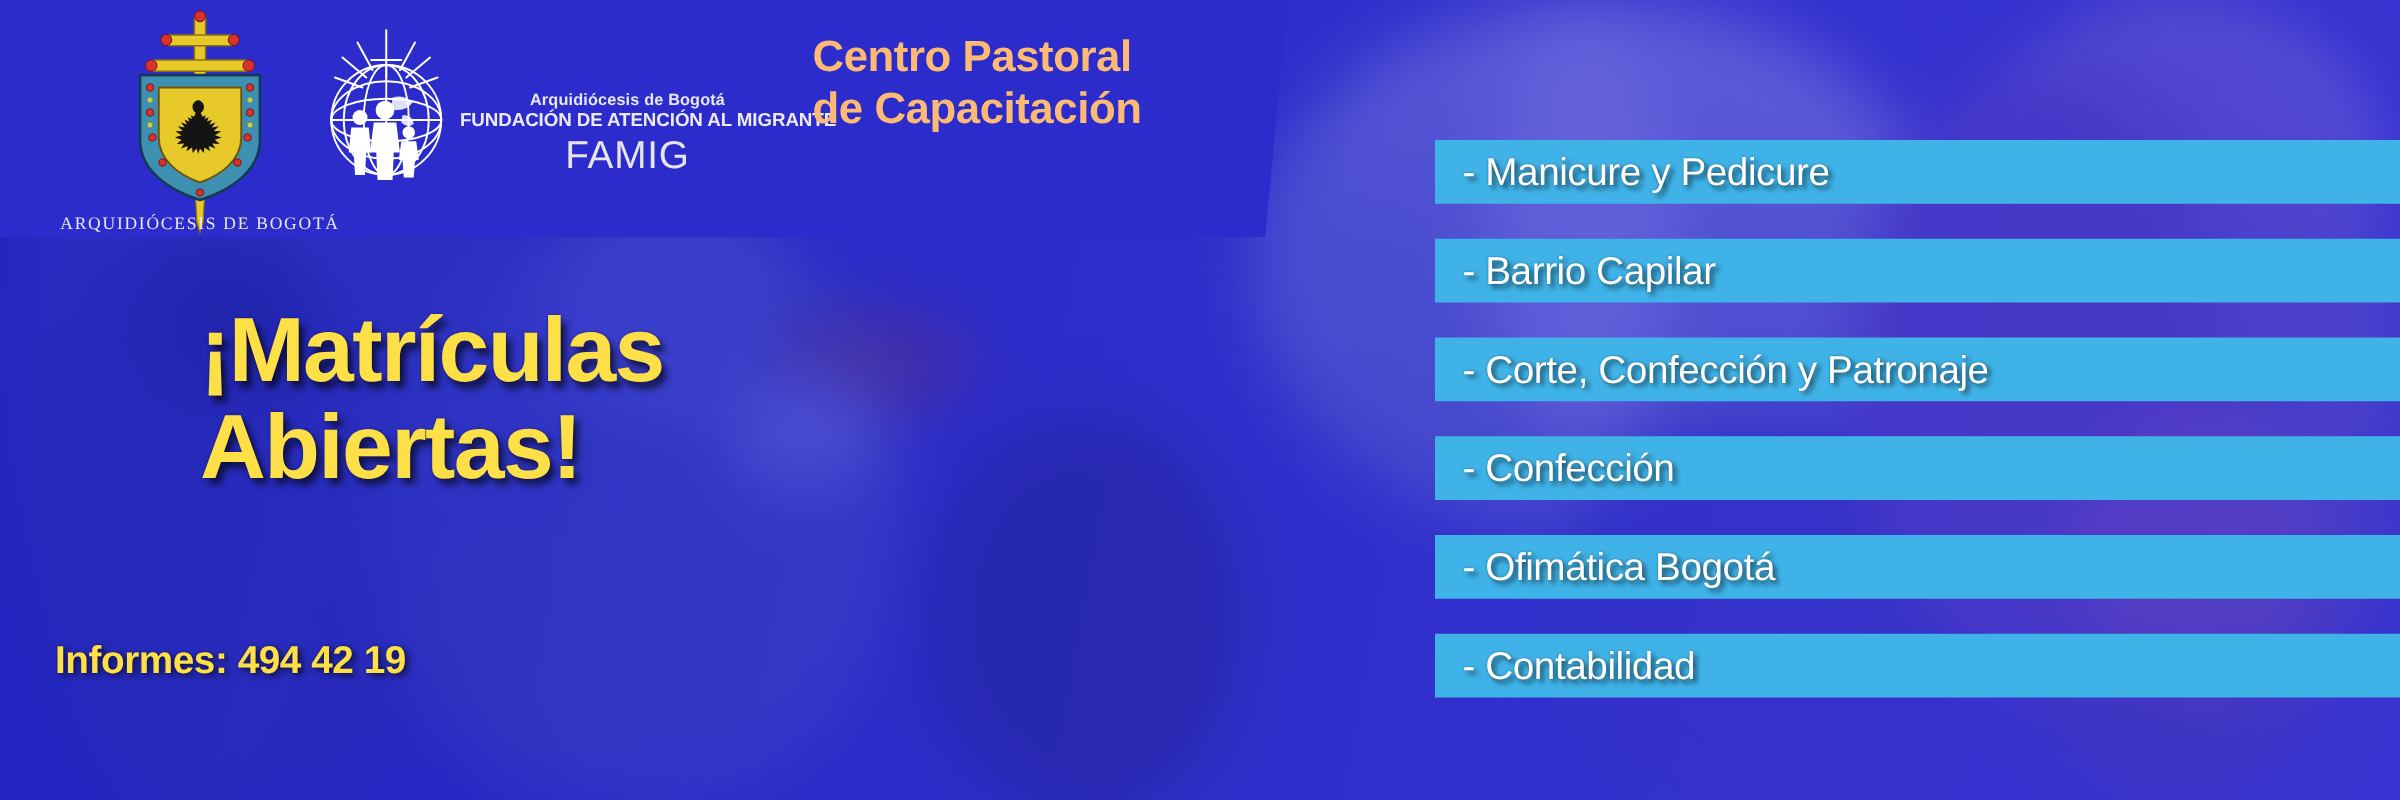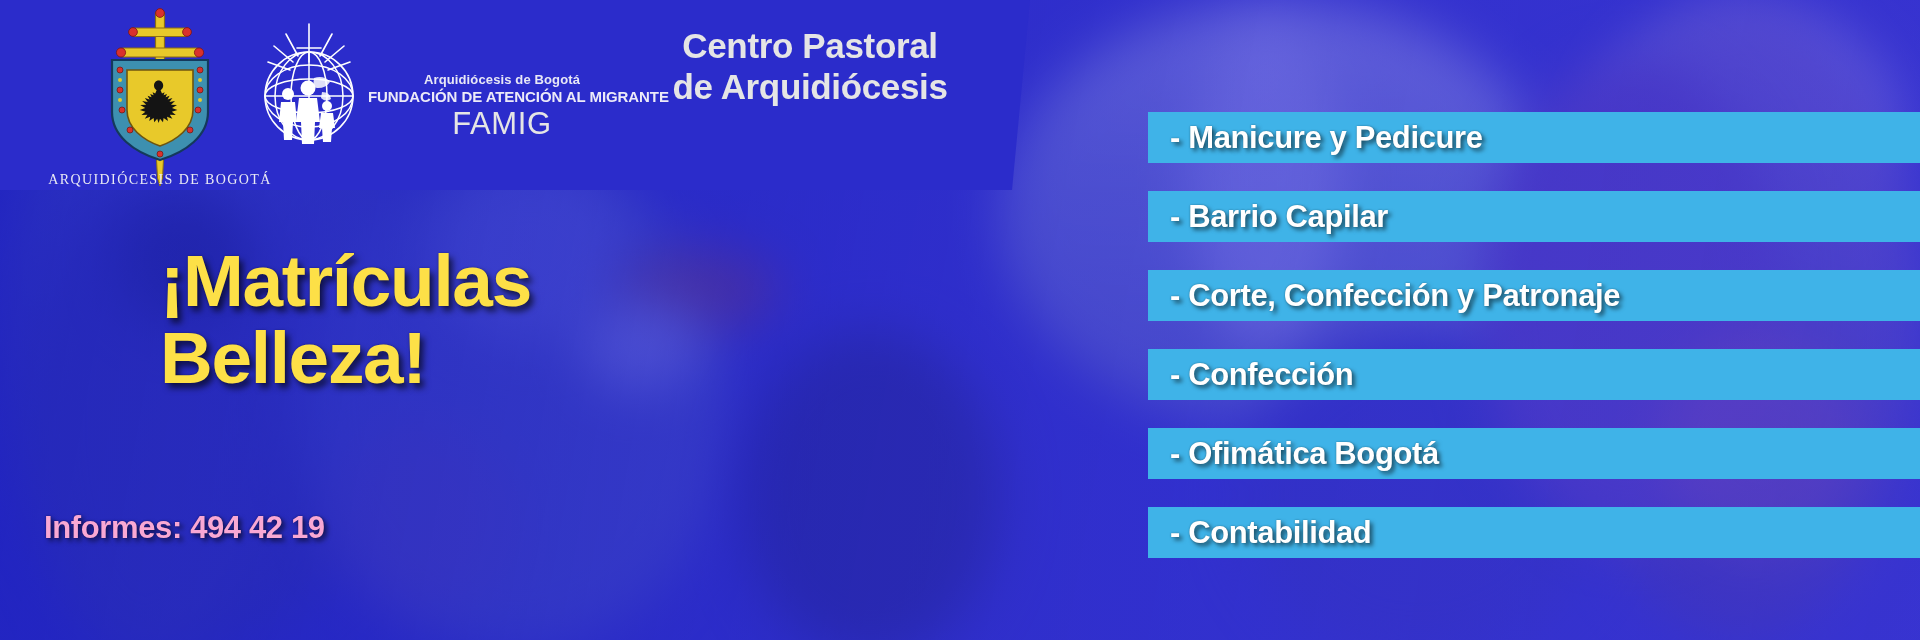--- a/index.html
+++ b/index.html
@@ -73,52 +73,52 @@
   .famig{position:absolute;left:248px;top:14px;width:390px;height:160px;}
   .famig-globe{position:absolute;left:0;top:8px;width:122px;height:122px;}
   .famig-txt{position:absolute;left:120px;top:58px;width:268px;text-align:center;}
   .famig-l1{color:#e8e8f6;font-size:13px;font-weight:700;letter-spacing:.01em;white-space:nowrap;}
   .famig-l2{color:#eceaf8;font-size:15px;font-weight:700;letter-spacing:-.005em;white-space:nowrap;margin-top:1px;}
   .famig-l3{color:#e5e5e5;font-size:31px;font-weight:400;letter-spacing:.02em;margin-top:1px;}
 
   
   .cepca{
     position:absolute;left:650px;top:26px;width:320px;
-    text-align:center;color:#e5e5e5;
+    text-align:left;color:#fdba74;
     font-size:35px;font-weight:800;line-height:1.17;
     letter-spacing:-.01em;
   }
 
   
   .headline{
     position:absolute;left:160px;top:242px;width:660px;
     color:#fde047;
     font-size:73px;font-weight:800;line-height:1.06;
     letter-spacing:-.018em;
     text-shadow:4px 5px 6px rgba(0,0,0,.62), 0 0 2px rgba(0,0,0,.4);
   }
 
   
-  .contact{position:absolute;left:44px;top:508px;color:#f9a8d4;}
+  .contact{position:absolute;left:44px;top:508px;color:#fde047;}
   .contact div{
     font-size:31px;font-weight:800;letter-spacing:-.012em;line-height:1.30;
     text-shadow:3px 3px 5px rgba(0,0,0,.60), 0 0 2px rgba(0,0,0,.45);
     white-space:nowrap;
   }
 
   
   .courses{position:absolute;left:1148px;top:112px;width:790px;}
   .cbar{
     height:51px;margin-bottom:28px;
     background:#3fb3e8;
     display:flex;align-items:center;
     padding-left:22px;
   }
   .cbar span{
-    color:#ffffff;font-size:31px;font-weight:700;letter-spacing:-.012em;
+    color:#ffffff;font-size:31px;font-weight:400;letter-spacing:-.012em;
     white-space:nowrap;
     text-shadow:3px 3px 4px rgba(0,0,0,.55), 0 0 2px rgba(0,0,0,.35);
   }
 </style>
 </head>
 <body>
 
 <div class="banner">
 
   <div class="photo">
@@ -231,27 +231,27 @@
       </svg>
       <div class="famig-txt">
         <div class="famig-l1">Arquidiócesis de Bogotá</div>
         <div class="famig-l2">FUNDACIÓN DE ATENCIÓN AL MIGRANTE</div>
         <div class="famig-l3">FAMIG</div>
       </div>
     </div>
 
     <div class="cepca">
       <div>Centro Pastoral</div>
-      <div>de Arquidiócesis</div>
+      <div>de Capacitación</div>
     </div>
   </div>
 
   <div class="headline">
     <div>¡Matrículas</div>
-    <div>Belleza!</div>
+    <div>Abiertas!</div>
   </div>
 
   <div class="contact">
     <div>Informes: 494 42 19</div>
   </div>
 
   <div class="courses">
     <div class="cbar">
         <span>- Manicure y Pedicure</span>
       </div>

